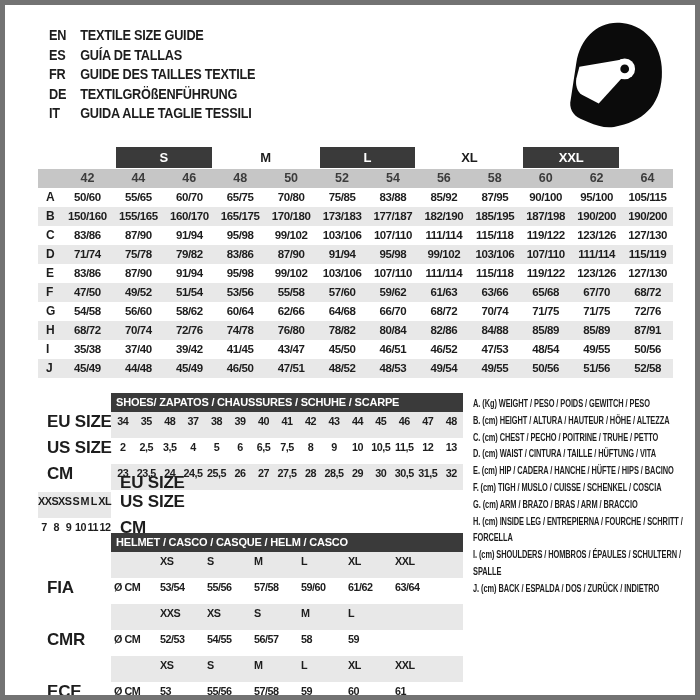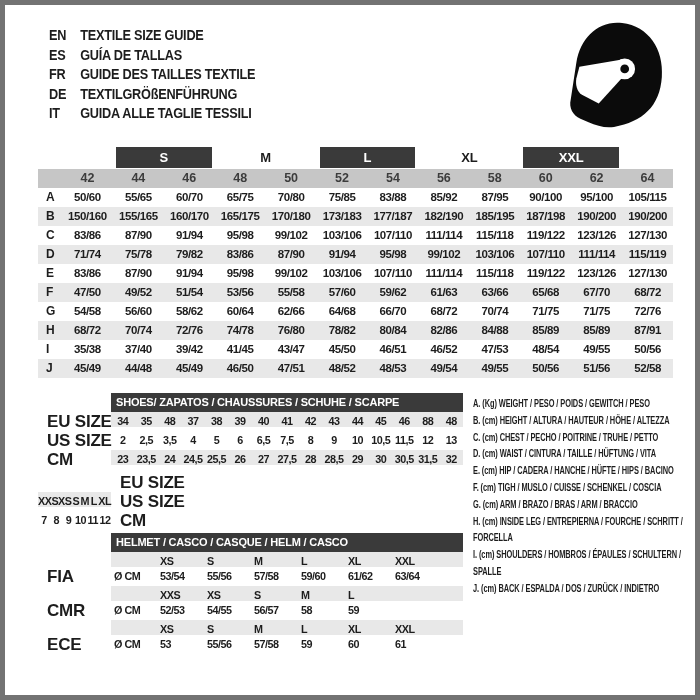--- a/index.html
+++ b/index.html
@@ -45,21 +45,21 @@
   
   .section { position:absolute; left:33px; display:grid; grid-template-columns:73px 352px; }
   .shoes   { top:388px; }
   .gloves  { top:468px; }
   .helmets { top:528px; }
   .sec-label { font-size:17px; line-height:19px; padding-left:9px; letter-spacing:-0.2px; white-space:nowrap; }
   .sec-title {
     background:var(--dark); color:#fff; font-size:11px; line-height:19px;
     padding-left:5px; letter-spacing:-0.2px; white-space:nowrap;
   }
-  .sec-row { display:grid; height:15px; }
+  .sec-row { display:grid; height:26px; }
   .sec-row.shaded { background:var(--shade); }
   .shoes-row  { grid-template-columns:repeat(15, 1fr); }
   .gloves-row { grid-template-columns:repeat(6, 1fr); }
   .helmet-row { grid-template-columns:46px repeat(6, 47px) 1fr; }
   .cell {
     text-align:center; font-size:10.8px; line-height:19px;
     letter-spacing:-0.5px; white-space:nowrap;
   }
   .helmet-row .cell { text-align:left; padding-left:3px; }
 
@@ -294,21 +294,21 @@
         <div class="cell">37</div>
         <div class="cell">38</div>
         <div class="cell">39</div>
         <div class="cell">40</div>
         <div class="cell">41</div>
         <div class="cell">42</div>
         <div class="cell">43</div>
         <div class="cell">44</div>
         <div class="cell">45</div>
         <div class="cell">46</div>
-        <div class="cell">88</div>
+        <div class="cell">47</div>
         <div class="cell">48</div>
       </div>
       <div class="sec-label">US SIZE</div>
       <div class="sec-row shoes-row">
         <div class="cell">2</div>
         <div class="cell">2,5</div>
         <div class="cell">3,5</div>
         <div class="cell">4</div>
         <div class="cell">5</div>
         <div class="cell">6</div>

